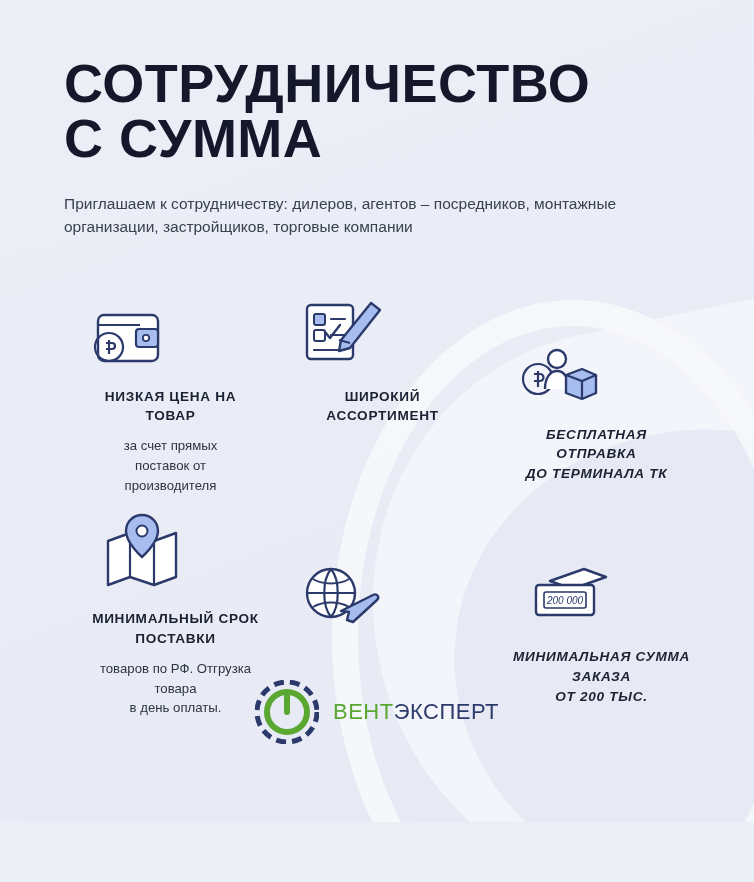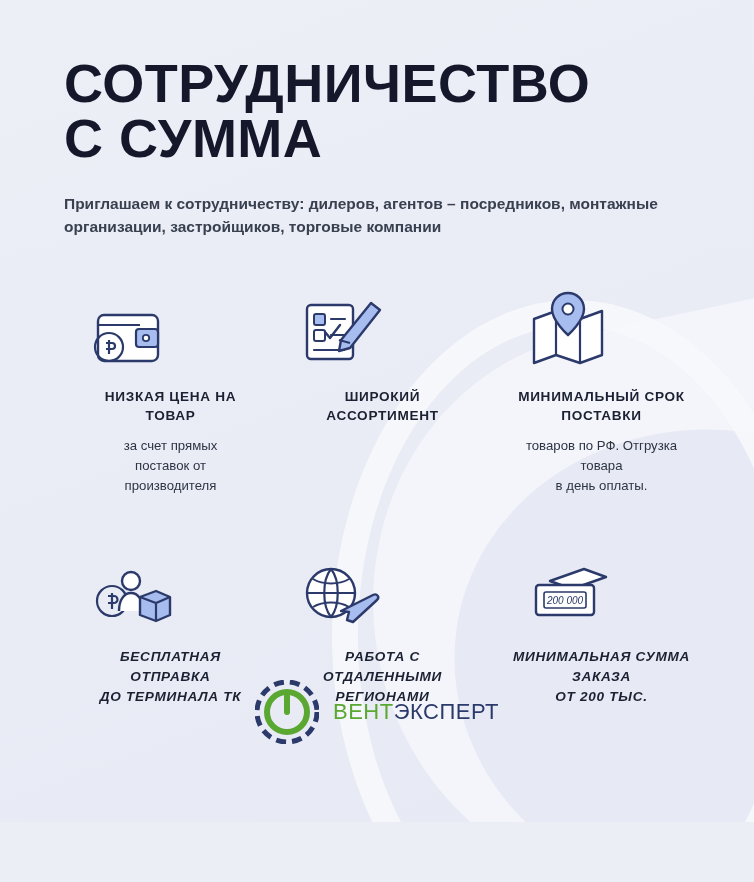--- a/index.html
+++ b/index.html
@@ -68,21 +68,20 @@
     margin: 0 0 26px 0;
     max-width: 600px;
   }
   .title .line2 { display: block; }
   .subtitle {
     font-size: 15.5px;
     line-height: 1.5;
     color: #39404f;
     max-width: 600px;
     margin: 0 0 40px 0;
-    font-weight: bold;
   }
   .grid {
     display: grid;
     grid-template-columns: 213px 213px 213px;
     column-gap: 0px;
     row-gap: 6px;
   }
   .cell {
     padding-right: 12px;
     text-align: center;
@@ -205,64 +204,61 @@
             <path d="M34 24 h14 M34 40 h14 M17 55 h30" stroke="#2b3a6b" stroke-width="2.2" stroke-linecap="round"></path>
             <path d="M28 37 l5 6 l10 -13" stroke="#2b3a6b" stroke-width="2.4" fill="none" stroke-linecap="round" stroke-linejoin="round"></path>
             <path d="M74 8 l9 7 l-30 38 l-11 3 l2 -11 Z" fill="#a8bdef" stroke="#2b3a6b" stroke-width="2.4" stroke-linejoin="round"></path>
             <path d="M42 45 l11 3" stroke="#2b3a6b" stroke-width="2.2"></path>
           </svg>
         </div>
         <div class="cell-title">ШИРОКИЙ
 АССОРТИМЕНТ</div>
       </div>
 
-      <div class="cell indent-3">
-        <div class="icon-wrap">
-          <svg width="92" height="80" viewBox="0 0 92 80" fill="none">
-            <path d="M12 28 L34 20 L58 28 L80 20 V64 L58 72 L34 64 L12 72 Z" fill="#ffffff" stroke="#2b3a6b" stroke-width="2.4" stroke-linejoin="round"></path>
-            <path d="M34 20 V64 M58 28 V72" stroke="#2b3a6b" stroke-width="2.2"></path>
-            <path d="M46 2 c-9 0 -16 7 -16 16 c0 12 16 26 16 26 s16 -14 16 -26 c0 -9 -7 -16 -16 -16 Z" fill="#a8bdef" stroke="#2b3a6b" stroke-width="2.4"></path>
-            <circle cx="46" cy="18" r="5.5" fill="#ffffff" stroke="#2b3a6b" stroke-width="2"></circle>
-          </svg>
-        </div>
-        <div class="cell-title">МИНИМАЛЬНЫЙ СРОК
-ПОСТАВКИ</div>
-        <div class="cell-desc">товаров по РФ. Отгрузка товара
-в день оплаты.</div>
-      </div>
-
       <div class="cell indent-1 row2">
         <div class="icon-wrap">
           <svg width="88" height="72" viewBox="0 0 88 72" fill="none">
             <circle cx="26" cy="42" r="15" stroke="#2b3a6b" stroke-width="2.2" fill="none"></circle>
             <path d="M26 34 v16 M22 37 h6 a3.4 3.4 0 0 1 0 7 h-6" stroke="#2b3a6b" stroke-width="2.2" fill="none"></path>
             <path d="M36 22 a9 9 0 1 1 18 0 a9 9 0 0 1 -18 0 Z" fill="#ffffff" stroke="#2b3a6b" stroke-width="2.4"></path>
             <path d="M33 52 c0 -11 5 -18 12 -18 c7 0 12 7 12 18" fill="#ffffff" stroke="#2b3a6b" stroke-width="2.4"></path>
             <path d="M54 38 L70 32 L84 38 L84 56 L70 62 L54 56 Z" fill="#a8bdef" stroke="#2b3a6b" stroke-width="2.4" stroke-linejoin="round"></path>
             <path d="M54 38 L70 44 L84 38 M70 44 V62" stroke="#2b3a6b" stroke-width="2.2"></path>
           </svg>
         </div>
         <div class="cell-title">БЕСПЛАТНАЯ
 ОТПРАВКА
 ДО ТЕРМИНАЛА ТК</div>
         <div class="cell-desc"></div>
       </div>
 
+      <div class="cell indent-3">
+        <div class="icon-wrap">
+          <svg width="92" height="80" viewBox="0 0 92 80" fill="none">
+            <path d="M12 28 L34 20 L58 28 L80 20 V64 L58 72 L34 64 L12 72 Z" fill="#ffffff" stroke="#2b3a6b" stroke-width="2.4" stroke-linejoin="round"></path>
+            <path d="M34 20 V64 M58 28 V72" stroke="#2b3a6b" stroke-width="2.2"></path>
+            <path d="M46 2 c-9 0 -16 7 -16 16 c0 12 16 26 16 26 s16 -14 16 -26 c0 -9 -7 -16 -16 -16 Z" fill="#a8bdef" stroke="#2b3a6b" stroke-width="2.4"></path>
+            <circle cx="46" cy="18" r="5.5" fill="#ffffff" stroke="#2b3a6b" stroke-width="2"></circle>
+          </svg>
+        </div>
+        <div class="cell-title">МИНИМАЛЬНЫЙ СРОК
+ПОСТАВКИ</div>
+        <div class="cell-desc">товаров по РФ. Отгрузка товара
+в день оплаты.</div>
+      </div>
+
       <div class="cell indent-2 row2">
         <div class="icon-wrap">
           <svg width="86" height="72" viewBox="0 0 86 72" fill="none">
             <circle cx="34" cy="34" r="24" fill="#ffffff" stroke="#2b3a6b" stroke-width="2.4"></circle>
             <path d="M10 34 h48 M34 10 c9 11 9 37 0 48 M34 10 c-9 11 -9 37 0 48" stroke="#2b3a6b" stroke-width="2.2" fill="none"></path>
             <path d="M16 20 c10 6 26 6 36 0 M16 48 c10 -6 26 -6 36 0" stroke="#2b3a6b" stroke-width="2" fill="none"></path>
             <path d="M44 52 l32 -16 c4 -2 7 2 4 5 l-24 22 l-6 -2 l2 -8 l-8 -1 Z" fill="#a8bdef" stroke="#2b3a6b" stroke-width="2.4" stroke-linejoin="round"></path>
           </svg>
         </div>
-        <div class="cell-title">РАБОТА С
-ОТДАЛЕННЫМИ
-РЕГИОНАМИ</div>
         <div class="cell-desc"></div>
       </div>
 
       <div class="cell indent-3 row2">
         <div class="icon-wrap">
           <svg width="96" height="68" viewBox="0 0 96 68" fill="none">
             <path d="M28 18 L62 6 L84 14 L50 26 Z" fill="#ffffff" stroke="#2b3a6b" stroke-width="2.4" stroke-linejoin="round"></path>
             <rect x="14" y="22" width="58" height="30" rx="3" fill="#ffffff" stroke="#2b3a6b" stroke-width="2.4"></rect>
             <rect x="22" y="29" width="42" height="16" rx="2" fill="#ffffff" stroke="#2b3a6b" stroke-width="1.6"></rect>
             <text x="43" y="41" text-anchor="middle" font-family="Liberation Sans, sans-serif" font-size="10" fill="#2b3a6b">200 000</text>

